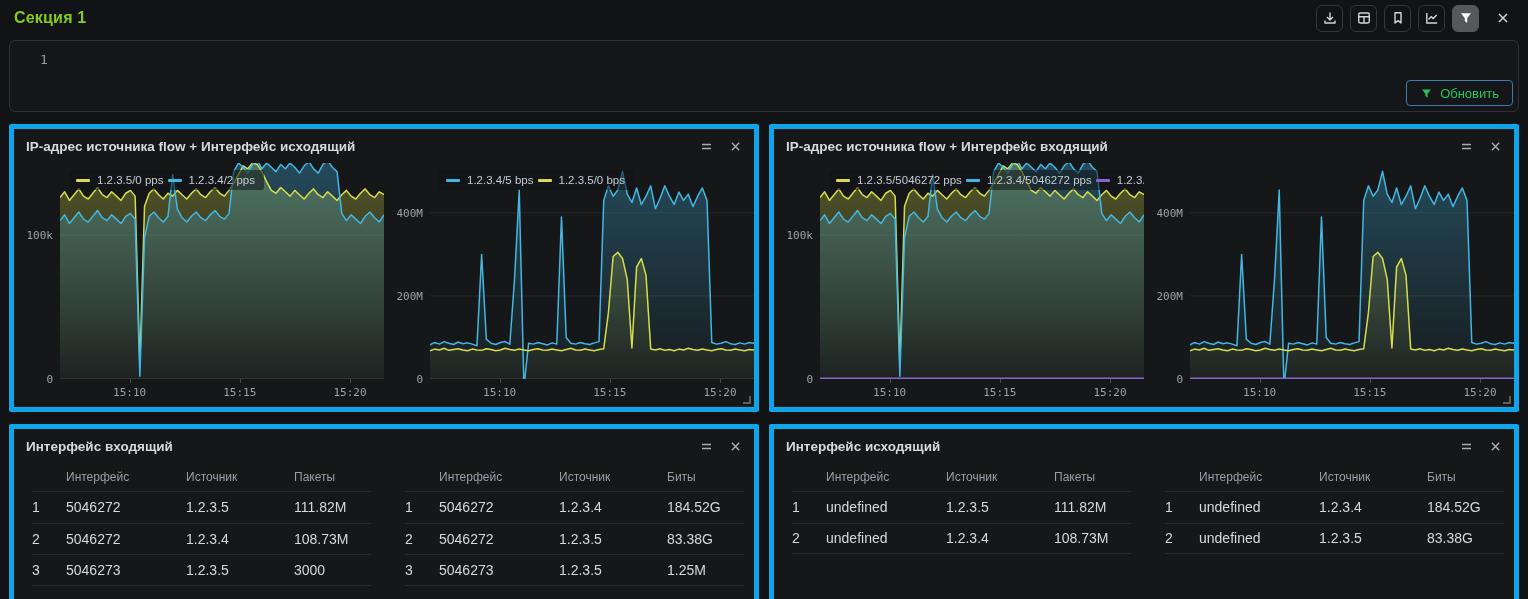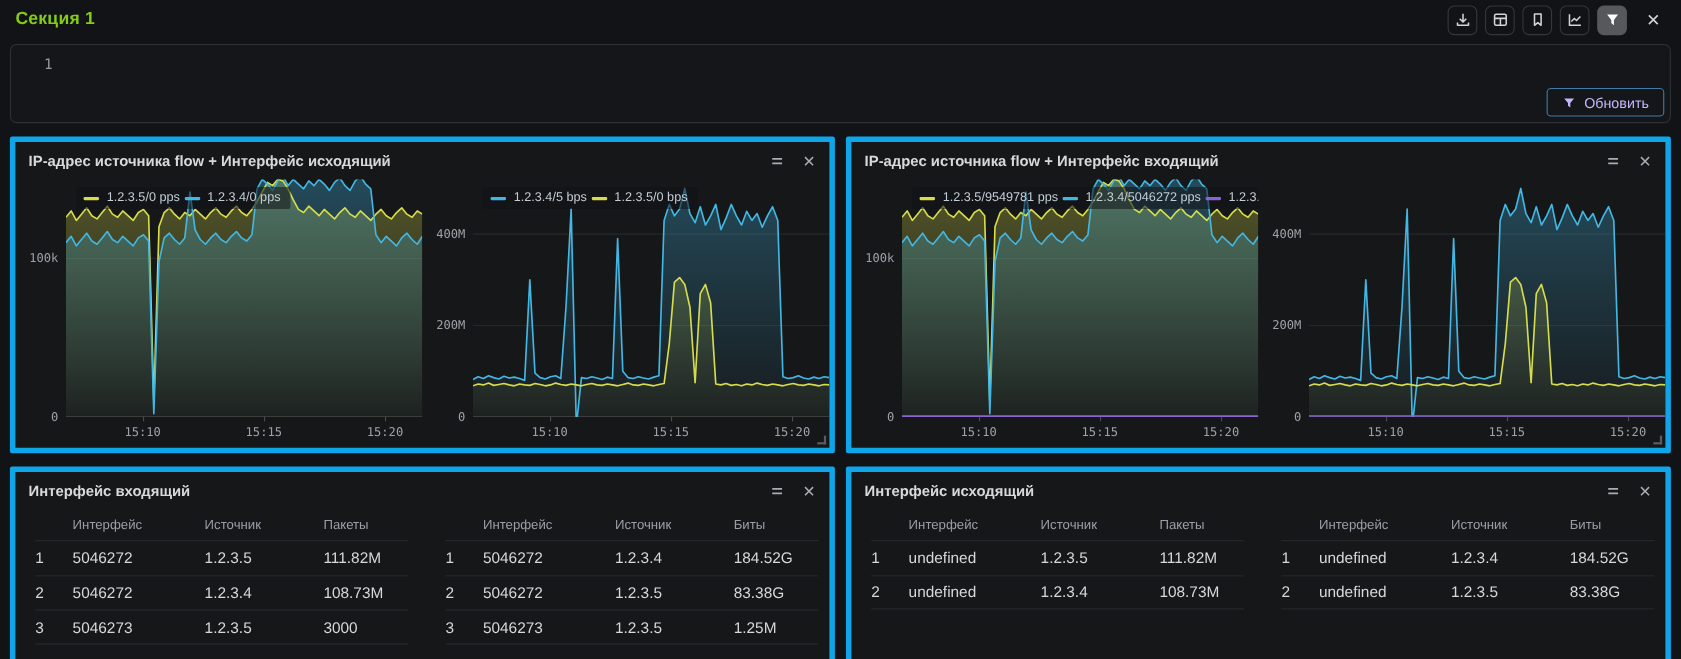--- a/index.html
+++ b/index.html
@@ -19,21 +19,21 @@
     display:flex; align-items:center; justify-content:center; color:#d2d4d7; cursor:pointer; background:transparent; }
   .tb-btn.active { background:#56585c; border-color:#56585c; color:#fff; }
   .tb-btn.plain { border:none; margin-left:3px; }
   .tb-btn svg { width:16px; height:16px; display:block; }
   
   .editor { margin:4px 9px 0; height:72px; background:#151619; border:1px solid #2e3035;
     border-radius:6px; position:relative; }
   .line-num { position:absolute; left:30px; top:11px; font-family:"DejaVu Sans Mono", monospace;
     font-size:13px; color:#9599a0; }
   .refresh-btn { position:absolute; right:5px; bottom:5px; height:26px; padding:0 13px;
-    border:1px solid #3f7cab; border-radius:4px; background:transparent; color:#c4b5fd;
+    border:1px solid #3f7cab; border-radius:4px; background:transparent; color:#22c55e;
     font-size:13px; display:flex; align-items:center; gap:7px; cursor:pointer;
     font-family:"Liberation Sans", sans-serif; }
   .refresh-btn svg { width:13px; height:13px; display:block; }
   
   .row { display:flex; gap:10px; margin:12px 9px 0; }
   .panel { flex:1; height:288px; background:#161719; border:5px solid #0ea5e9; border-radius:2px;
     position:relative; display:flex; flex-direction:column; min-width:0; }
   .p-header { height:34px; flex:none; display:flex; align-items:center; padding:0 12px; }
   .p-title { font-size:13.5px; font-weight:bold; color:#d8d9da; }
   .ph-icons { margin-left:auto; display:flex; align-items:center; gap:16px; }
@@ -176,21 +176,21 @@
                 <polyline points="0.00,16.00 1.45,13.33 2.90,17.33 4.35,14.67 5.80,12.00 7.25,15.33 8.70,16.67 10.14,14.00 11.59,11.33 13.04,14.67 14.49,16.00 15.94,13.33 17.39,15.33 18.84,17.33 20.29,14.00 21.74,12.67 23.19,15.33 24.64,93.33 26.09,20.00 27.54,14.00 28.99,12.00 30.43,14.67 31.88,16.67 33.33,14.00 34.78,15.33 36.23,12.67 37.68,14.67 39.13,16.67 40.58,14.00 42.03,12.00 43.48,14.67 44.93,16.00 46.38,13.33 47.83,11.33 49.28,14.00 50.72,15.33 52.17,12.67 53.62,9.33 55.07,5.33 56.52,1.33 57.97,2.67 59.42,0.00 60.87,0.67 62.32,4.00 63.77,8.67 65.22,12.67 66.67,14.00 68.12,11.33 69.57,13.33 71.01,15.33 72.46,12.67 73.91,14.67 75.36,16.67 76.81,14.00 78.26,12.00 79.71,14.67 81.16,16.00 82.61,13.33 84.06,15.33 85.51,17.33 86.96,14.67 88.41,12.67 89.86,15.33 91.30,16.67 92.75,14.00 94.20,12.00 95.65,14.67 97.10,16.00 98.55,13.33 100.00,14.67" fill="none" stroke="#d6dc4b" stroke-width="1.5" vector-effect="non-scaling-stroke" stroke-linejoin="round"></polyline>
                 <polyline points="0.00,26.67 1.45,24.00 2.90,28.00 4.35,25.33 5.80,22.67 7.25,26.00 8.70,27.33 10.14,24.67 11.59,22.00 13.04,25.33 14.49,26.67 15.94,24.00 17.39,26.00 18.84,28.00 20.29,24.67 21.74,23.33 23.19,26.00 24.64,98.67 26.09,34.67 27.54,24.67 28.99,22.67 30.43,25.33 31.88,27.33 33.33,24.67 34.78,5.33 36.23,21.33 37.68,25.33 39.13,27.33 40.58,24.67 42.03,22.67 43.48,25.33 44.93,26.67 46.38,24.00 47.83,22.00 49.28,24.67 50.72,26.00 52.17,23.33 53.62,4.00 55.07,0.00 56.52,2.00 57.97,4.67 59.42,0.67 60.87,-1.33 62.32,2.67 63.77,0.00 65.22,2.00 66.67,4.00 68.12,0.67 69.57,2.67 71.01,0.00 72.46,2.00 73.91,4.67 75.36,1.33 76.81,-0.67 78.26,2.67 79.71,4.67 81.16,0.67 82.61,-1.33 84.06,2.00 85.51,4.00 86.96,23.33 88.41,26.67 89.86,24.00 91.30,26.00 92.75,28.00 94.20,24.67 95.65,22.67 97.10,25.33 98.55,27.33 100.00,24.00" fill="none" stroke="#43b7e3" stroke-width="1.5" vector-effect="non-scaling-stroke" stroke-linejoin="round"></polyline>
               </svg>
               <div class="c-legend">
                 <div class="lg-item">
                   <span class="lg-swatch" style="background: rgb(214, 220, 75);"></span>
                   <span class="lg-label">1.2.3.5/0 pps</span>
                 </div>
                 <div class="lg-item">
                   <span class="lg-swatch" style="background: rgb(67, 183, 227);"></span>
-                  <span class="lg-label">1.2.3.4/0 pps</span>
+                  <span class="lg-label">1.2.3.4/2 pps</span>
                 </div>
               </div>
             </div>
             <div class="c-xaxis">
               <i class="xmark" style="left: 21.5%;"></i>
               <span class="xtick" style="left: 21.5%;">15:10</span>
               <i class="xmark" style="left: 55.5%;"></i>
               <span class="xtick" style="left: 55.5%;">15:15</span>
               <i class="xmark" style="left: 89.5%;"></i>
               <span class="xtick" style="left: 89.5%;">15:20</span>
@@ -293,21 +293,21 @@
                 <path d="M0,100 L0.00,16.00 L1.45,13.33 L2.90,17.33 L4.35,14.67 L5.80,12.00 L7.25,15.33 L8.70,16.67 L10.14,14.00 L11.59,11.33 L13.04,14.67 L14.49,16.00 L15.94,13.33 L17.39,15.33 L18.84,17.33 L20.29,14.00 L21.74,12.67 L23.19,15.33 L24.64,93.33 L26.09,20.00 L27.54,14.00 L28.99,12.00 L30.43,14.67 L31.88,16.67 L33.33,14.00 L34.78,15.33 L36.23,12.67 L37.68,14.67 L39.13,16.67 L40.58,14.00 L42.03,12.00 L43.48,14.67 L44.93,16.00 L46.38,13.33 L47.83,11.33 L49.28,14.00 L50.72,15.33 L52.17,12.67 L53.62,9.33 L55.07,5.33 L56.52,1.33 L57.97,2.67 L59.42,0.00 L60.87,0.67 L62.32,4.00 L63.77,8.67 L65.22,12.67 L66.67,14.00 L68.12,11.33 L69.57,13.33 L71.01,15.33 L72.46,12.67 L73.91,14.67 L75.36,16.67 L76.81,14.00 L78.26,12.00 L79.71,14.67 L81.16,16.00 L82.61,13.33 L84.06,15.33 L85.51,17.33 L86.96,14.67 L88.41,12.67 L89.86,15.33 L91.30,16.67 L92.75,14.00 L94.20,12.00 L95.65,14.67 L97.10,16.00 L98.55,13.33 L100.00,14.67 L100,100 Z" fill="url(#g2f0)"></path>
                 <path d="M0,100 L0.00,26.67 L1.45,24.00 L2.90,28.00 L4.35,25.33 L5.80,22.67 L7.25,26.00 L8.70,27.33 L10.14,24.67 L11.59,22.00 L13.04,25.33 L14.49,26.67 L15.94,24.00 L17.39,26.00 L18.84,28.00 L20.29,24.67 L21.74,23.33 L23.19,26.00 L24.64,98.67 L26.09,34.67 L27.54,24.67 L28.99,22.67 L30.43,25.33 L31.88,27.33 L33.33,24.67 L34.78,5.33 L36.23,21.33 L37.68,25.33 L39.13,27.33 L40.58,24.67 L42.03,22.67 L43.48,25.33 L44.93,26.67 L46.38,24.00 L47.83,22.00 L49.28,24.67 L50.72,26.00 L52.17,23.33 L53.62,4.00 L55.07,0.00 L56.52,2.00 L57.97,4.67 L59.42,0.67 L60.87,-1.33 L62.32,2.67 L63.77,0.00 L65.22,2.00 L66.67,4.00 L68.12,0.67 L69.57,2.67 L71.01,0.00 L72.46,2.00 L73.91,4.67 L75.36,1.33 L76.81,-0.67 L78.26,2.67 L79.71,4.67 L81.16,0.67 L82.61,-1.33 L84.06,2.00 L85.51,4.00 L86.96,23.33 L88.41,26.67 L89.86,24.00 L91.30,26.00 L92.75,28.00 L94.20,24.67 L95.65,22.67 L97.10,25.33 L98.55,27.33 L100.00,24.00 L100,100 Z" fill="url(#g2f1)"></path>
                 <path d="M0,100 L0.00,99.67 L100.00,99.67 L100,100 Z" fill="url(#g2f2)"></path>
                 <polyline points="0.00,16.00 1.45,13.33 2.90,17.33 4.35,14.67 5.80,12.00 7.25,15.33 8.70,16.67 10.14,14.00 11.59,11.33 13.04,14.67 14.49,16.00 15.94,13.33 17.39,15.33 18.84,17.33 20.29,14.00 21.74,12.67 23.19,15.33 24.64,93.33 26.09,20.00 27.54,14.00 28.99,12.00 30.43,14.67 31.88,16.67 33.33,14.00 34.78,15.33 36.23,12.67 37.68,14.67 39.13,16.67 40.58,14.00 42.03,12.00 43.48,14.67 44.93,16.00 46.38,13.33 47.83,11.33 49.28,14.00 50.72,15.33 52.17,12.67 53.62,9.33 55.07,5.33 56.52,1.33 57.97,2.67 59.42,0.00 60.87,0.67 62.32,4.00 63.77,8.67 65.22,12.67 66.67,14.00 68.12,11.33 69.57,13.33 71.01,15.33 72.46,12.67 73.91,14.67 75.36,16.67 76.81,14.00 78.26,12.00 79.71,14.67 81.16,16.00 82.61,13.33 84.06,15.33 85.51,17.33 86.96,14.67 88.41,12.67 89.86,15.33 91.30,16.67 92.75,14.00 94.20,12.00 95.65,14.67 97.10,16.00 98.55,13.33 100.00,14.67" fill="none" stroke="#d6dc4b" stroke-width="1.5" vector-effect="non-scaling-stroke" stroke-linejoin="round"></polyline>
                 <polyline points="0.00,26.67 1.45,24.00 2.90,28.00 4.35,25.33 5.80,22.67 7.25,26.00 8.70,27.33 10.14,24.67 11.59,22.00 13.04,25.33 14.49,26.67 15.94,24.00 17.39,26.00 18.84,28.00 20.29,24.67 21.74,23.33 23.19,26.00 24.64,98.67 26.09,34.67 27.54,24.67 28.99,22.67 30.43,25.33 31.88,27.33 33.33,24.67 34.78,5.33 36.23,21.33 37.68,25.33 39.13,27.33 40.58,24.67 42.03,22.67 43.48,25.33 44.93,26.67 46.38,24.00 47.83,22.00 49.28,24.67 50.72,26.00 52.17,23.33 53.62,4.00 55.07,0.00 56.52,2.00 57.97,4.67 59.42,0.67 60.87,-1.33 62.32,2.67 63.77,0.00 65.22,2.00 66.67,4.00 68.12,0.67 69.57,2.67 71.01,0.00 72.46,2.00 73.91,4.67 75.36,1.33 76.81,-0.67 78.26,2.67 79.71,4.67 81.16,0.67 82.61,-1.33 84.06,2.00 85.51,4.00 86.96,23.33 88.41,26.67 89.86,24.00 91.30,26.00 92.75,28.00 94.20,24.67 95.65,22.67 97.10,25.33 98.55,27.33 100.00,24.00" fill="none" stroke="#43b7e3" stroke-width="1.5" vector-effect="non-scaling-stroke" stroke-linejoin="round"></polyline>
                 <polyline points="0.00,99.67 100.00,99.67" fill="none" stroke="#8a63d2" stroke-width="1.5" vector-effect="non-scaling-stroke" stroke-linejoin="round"></polyline>
               </svg>
               <div class="c-legend">
                 <div class="lg-item">
                   <span class="lg-swatch" style="background: rgb(214, 220, 75);"></span>
-                  <span class="lg-label">1.2.3.5/9549781 pps</span>
+                  <span class="lg-label">1.2.3.5/5046272 pps</span>
                 </div>
                 <div class="lg-item">
                   <span class="lg-swatch" style="background: rgb(67, 183, 227);"></span>
                   <span class="lg-label">1.2.3.4/5046272 pps</span>
                 </div>
                 <div class="lg-item">
                   <span class="lg-swatch" style="background: rgb(138, 99, 210);"></span>
                   <span class="lg-label">1.2.3.5/5046273 pps</span>
                 </div>
               </div>

